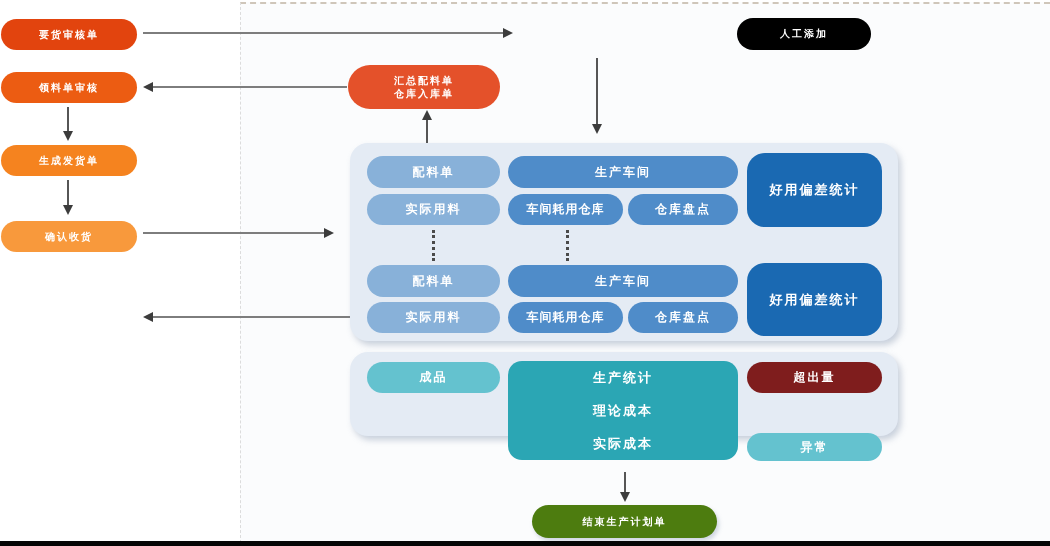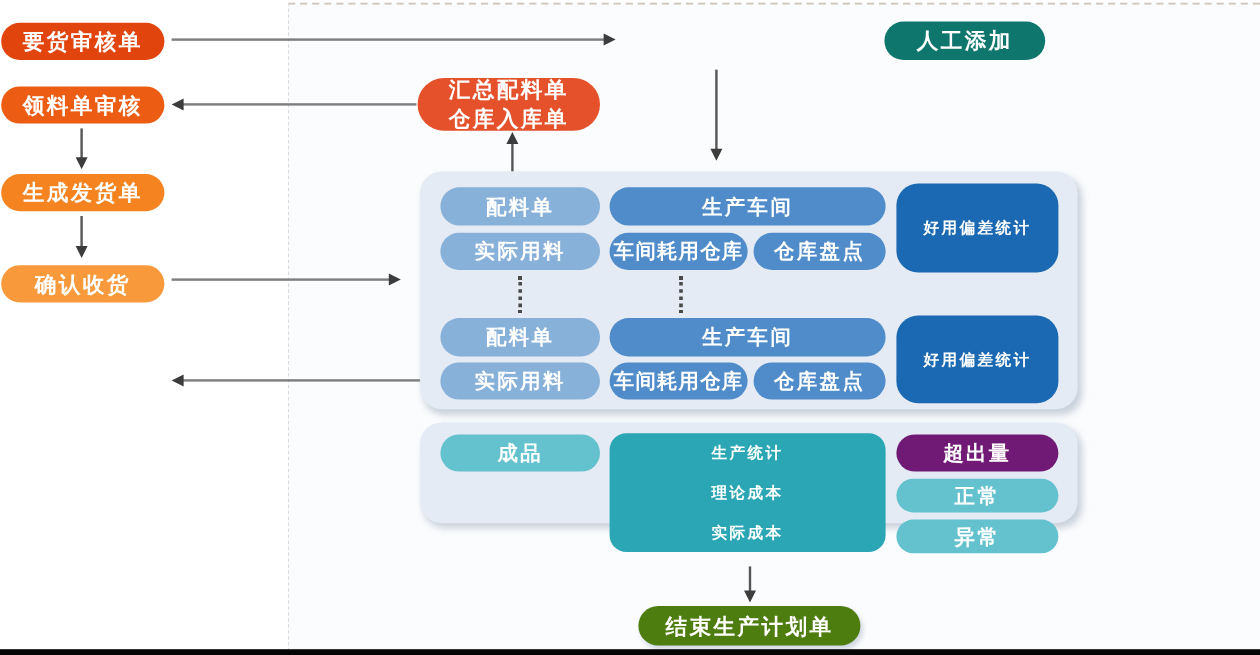--- a/index.html
+++ b/index.html
@@ -1,23 +1,23 @@
 <!DOCTYPE html>
 <html><head>
 <meta charset="utf-8">
 <style>
   html,body{margin:0;padding:0;background:#fff;}
   .stage{position:relative;width:1050px;height:546px;background:#ffffff;overflow:hidden;
          font-family:"Liberation Sans","DejaVu Sans",sans-serif;}
   .zone{position:absolute;left:240px;top:2px;width:809px;height:539px;background:#fbfcfd;
         border-left:1px dashed #dcdcdc;border-top:2px dashed #cfc6ba;}
   .pill{position:absolute;display:flex;align-items:center;justify-content:center;
-        color:#fff;font-weight:bold;font-size:17px;letter-spacing:2px;border-radius:20px;
+        color:#fff;font-weight:bold;font-size:12px;letter-spacing:2px;border-radius:20px;
         white-space:nowrap;}
-  .pill.lg{font-size:18px;}
+  .pill.lg{font-size:10px;}
   .panel{position:absolute;background:#e4ebf4;border-radius:18px;
          box-shadow:3px 4px 6px rgba(140,155,180,0.45);}
   .blk{position:absolute;display:flex;align-items:center;justify-content:center;
        color:#fff;font-weight:bold;font-size:13px;letter-spacing:2px;}
   .hline{position:absolute;height:2px;background:#7d7d7d;}
   .vline{position:absolute;width:2px;background:#565656;}
   .ah{position:absolute;width:0;height:0;}
   .ah.r{border-top:5px solid transparent;border-bottom:5px solid transparent;border-left:10px solid #3c3c3c;}
   .ah.l{border-top:5px solid transparent;border-bottom:5px solid transparent;border-right:10px solid #3c3c3c;}
   .ah.d{border-left:5px solid transparent;border-right:5px solid transparent;border-top:10px solid #3c3c3c;}
@@ -33,21 +33,21 @@
 
 <div class="stage">
 
   <div class="zone"></div>
 
   <div class="pill lg" style="left: 1px; top: 19px; width: 136px; height: 31px; background-color: rgb(226, 68, 14);">要货审核单</div>
   <div class="pill lg" style="left: 1px; top: 72px; width: 136px; height: 31px; background-color: rgb(236, 92, 18);">领料单审核</div>
   <div class="pill lg" style="left: 1px; top: 145px; width: 136px; height: 31px; background-color: rgb(245, 131, 31);">生成发货单</div>
   <div class="pill lg" style="left: 1px; top: 221px; width: 136px; height: 31px; background-color: rgb(248, 153, 60);">确认收货</div>
 
-  <div class="pill lg" style="left: 737px; top: 18px; width: 134px; height: 32px; background-color: #0f766e;">人工添加</div>
+  <div class="pill lg" style="left: 737px; top: 18px; width: 134px; height: 32px; background-color: #000000;">人工添加</div>
   <div class="pill lg two-line" style="left: 348px; top: 65px; width: 152px; height: 44px; border-radius: 22px; background-color: rgb(228, 81, 42);">
     <span>汇总配料单</span>
     <span>仓库入库单</span>
   </div>
 
   <div class="hline" style="left:143px;top:32px;width:362px;"></div>
   <div class="ah r" style="left:503px;top:28px;"></div>
 
   <div class="hline" style="left:151px;top:86px;width:196px;"></div>
   <div class="ah l" style="left:143px;top:82px;"></div>
@@ -96,21 +96,20 @@
   <div class="panel" style="left:350px;top:352px;width:548px;height:84px;">
 
     <div class="pill" style="left: 17px; top: 10px; width: 133px; height: 31px; background-color: rgb(100, 194, 207);">成品</div>
 
     <div class="blk center-col" style="left: 158px; top: 9px; width: 230px; height: 99px; border-radius: 14px; background-color: rgb(43, 166, 180);">
       <span>生产统计</span>
       <span>理论成本</span>
       <span>实际成本</span>
     </div>
 
-    <div class="pill" style="left: 397px; top: 10px; width: 135px; height: 31px; background-color: #701a75;">超出量</div>
-    <div class="pill" style="left: 397px; top: 47px; width: 135px; height: 28px; background-color: rgb(100, 194, 207);">正常</div>
+    <div class="pill" style="left: 397px; top: 10px; width: 135px; height: 31px; background-color: #7f1d1d;">超出量</div>
     <div class="pill" style="left: 397px; top: 81px; width: 135px; height: 28px; background-color: rgb(100, 194, 207);">异常</div>
   </div>
 
   <div class="pill lg" style="left: 532px; top: 505px; width: 185px; height: 33px; box-shadow: rgba(140, 155, 180, 0.4) 2px 3px 4px; background-color: #4d7c0f;">结束生产计划单</div>
 
   <div class="bottombar"></div>
 </div>
 
 </body></html>

